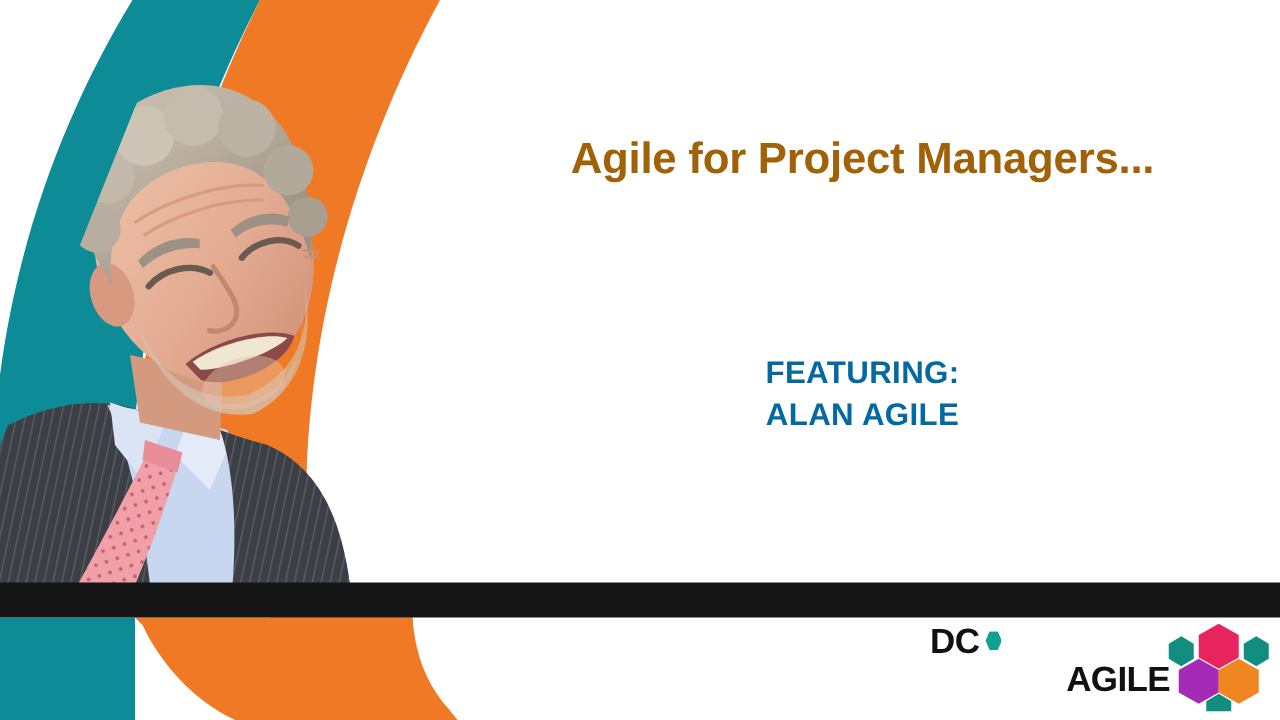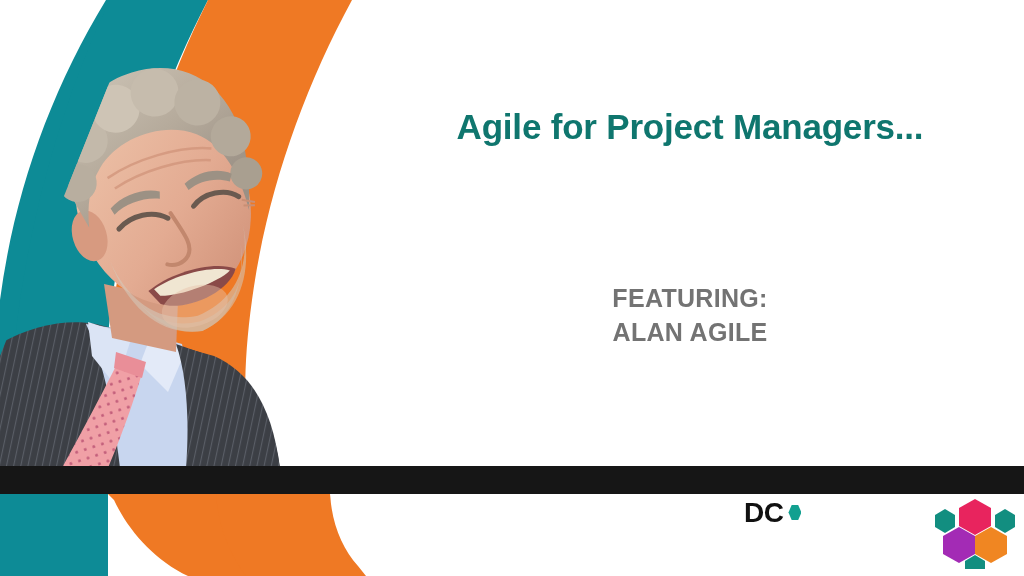--- a/index.html
+++ b/index.html
@@ -39,37 +39,37 @@
   .title-block {
     position: absolute;
     left: 360px;
     top: 104px;
     width: 660px;
     text-align: center;
   }
   .title-line {
     font-size: 35px;
     font-weight: bold;
-    color: #0f766e;
+    color: #a16207;
     line-height: 1.30;
     letter-spacing: -0.2px;
     white-space: nowrap;
   }
 
   .featuring-block {
     position: absolute;
     left: 360px;
     top: 281px;
     width: 660px;
     text-align: center;
   }
   .featuring-line {
     font-size: 25px;
     font-weight: bold;
-    color: #737373;
+    color: #0369a1;
     line-height: 1.36;
     letter-spacing: 0.3px;
     white-space: nowrap;
   }
 
   
   .black-bar {
     position: absolute;
     left: 0;
     top: 466px;
@@ -322,20 +322,21 @@
   </div>
 
   <div class="black-bar"></div>
 
   <div class="logo">
     <div class="logo-text">
       <div class="logo-line1">
         <span>DC</span>
         <span class="logo-dot"></span>
       </div>
+      <div class="logo-line2">AGILE</div>
     </div>
 
     <svg class="hexes" width="82" height="72" viewBox="0 0 82 72">
 
       <polygon fill="#e8245e" points="41,2 57,11 57,29 41,38 25,29 25,11"></polygon>
 
       <polygon fill="#128e80" points="11,12 21,18 21,30 11,36 1,30 1,18"></polygon>
 
       <polygon fill="#128e80" points="71,12 81,18 81,30 71,36 61,30 61,18"></polygon>
 

